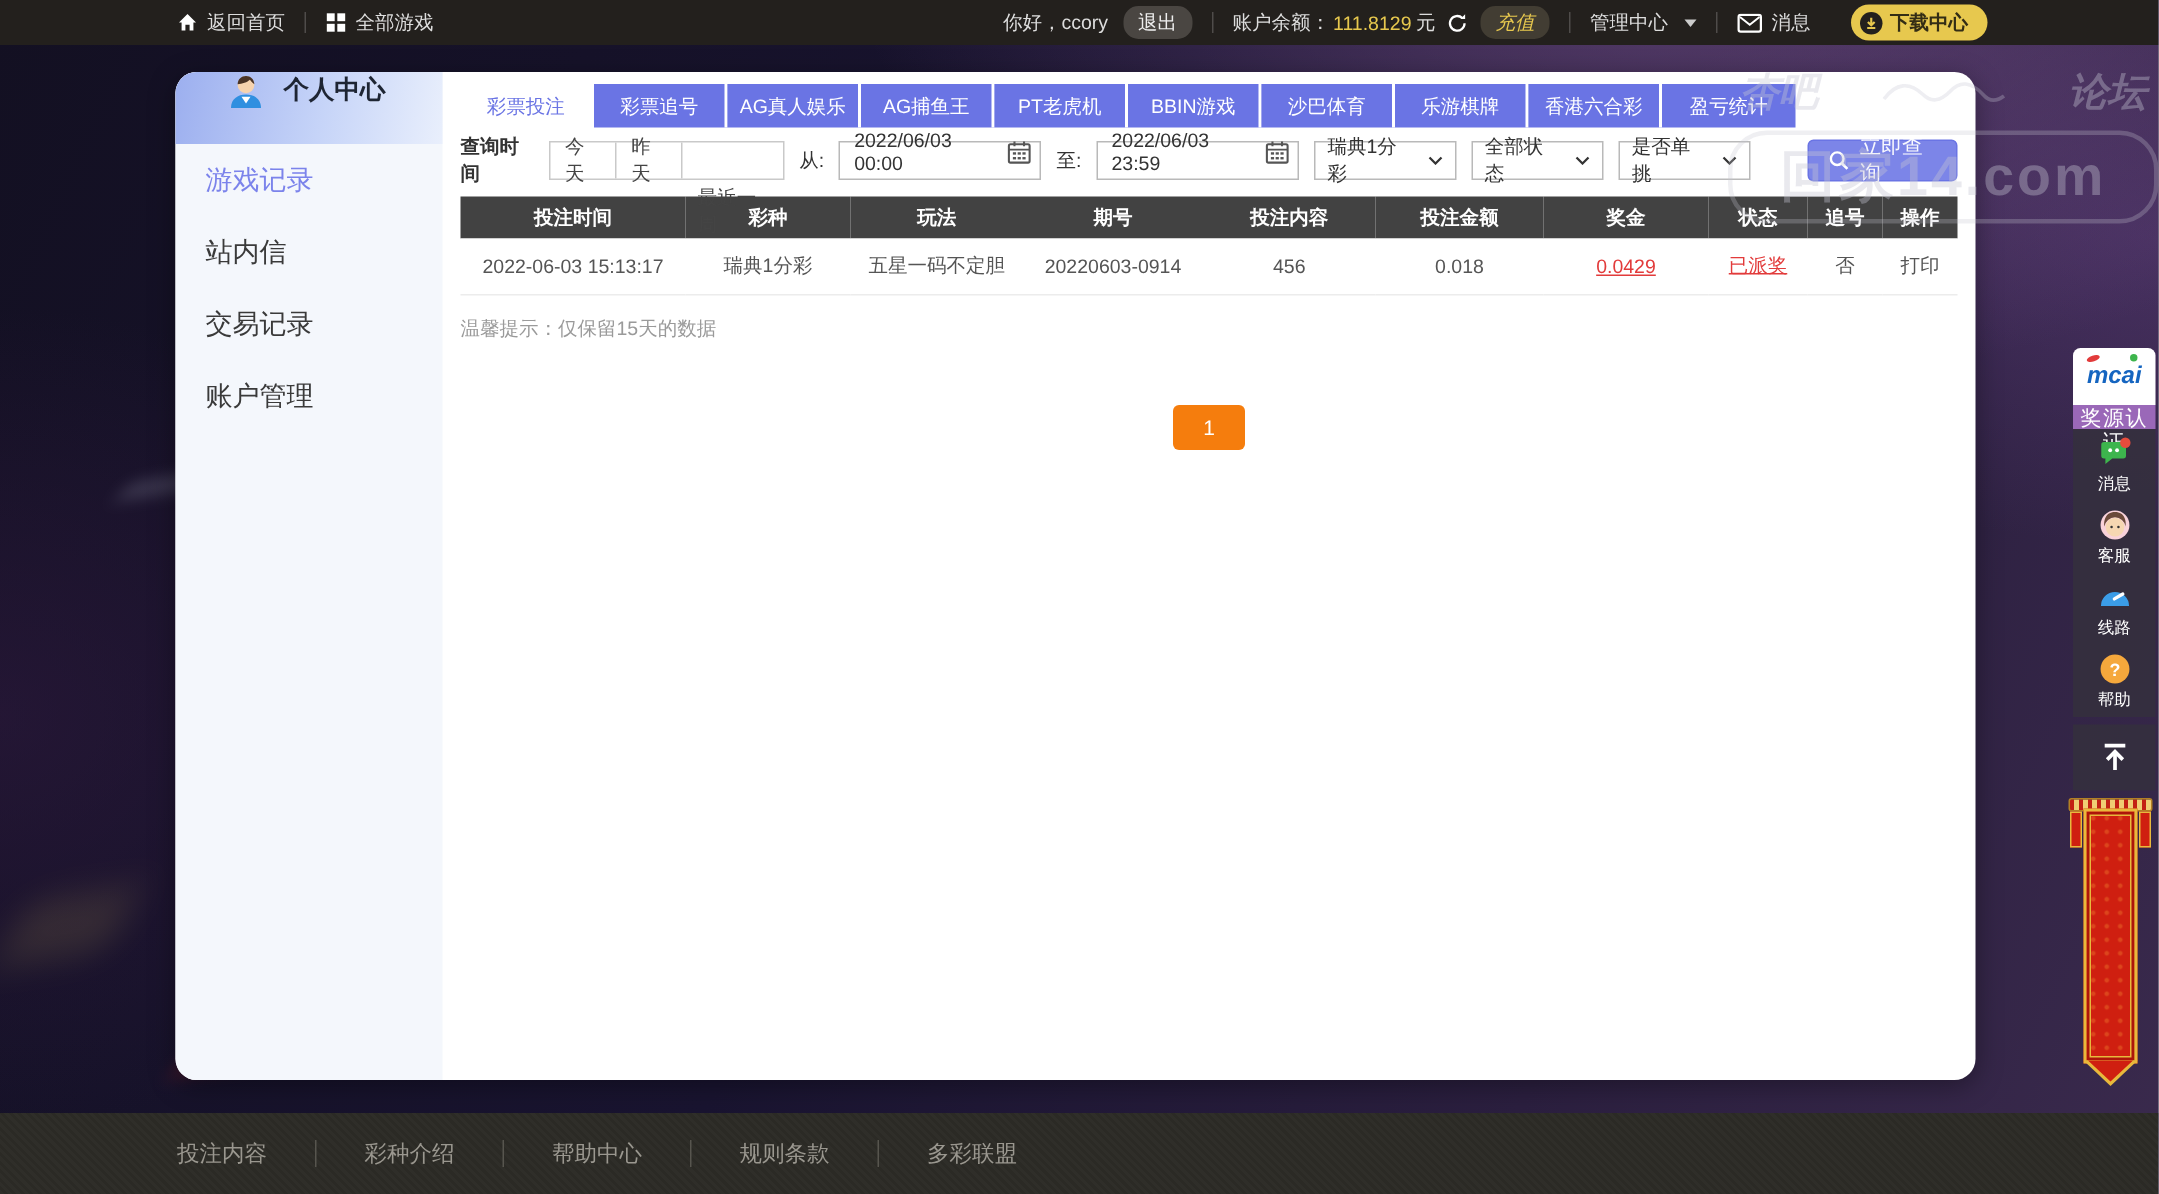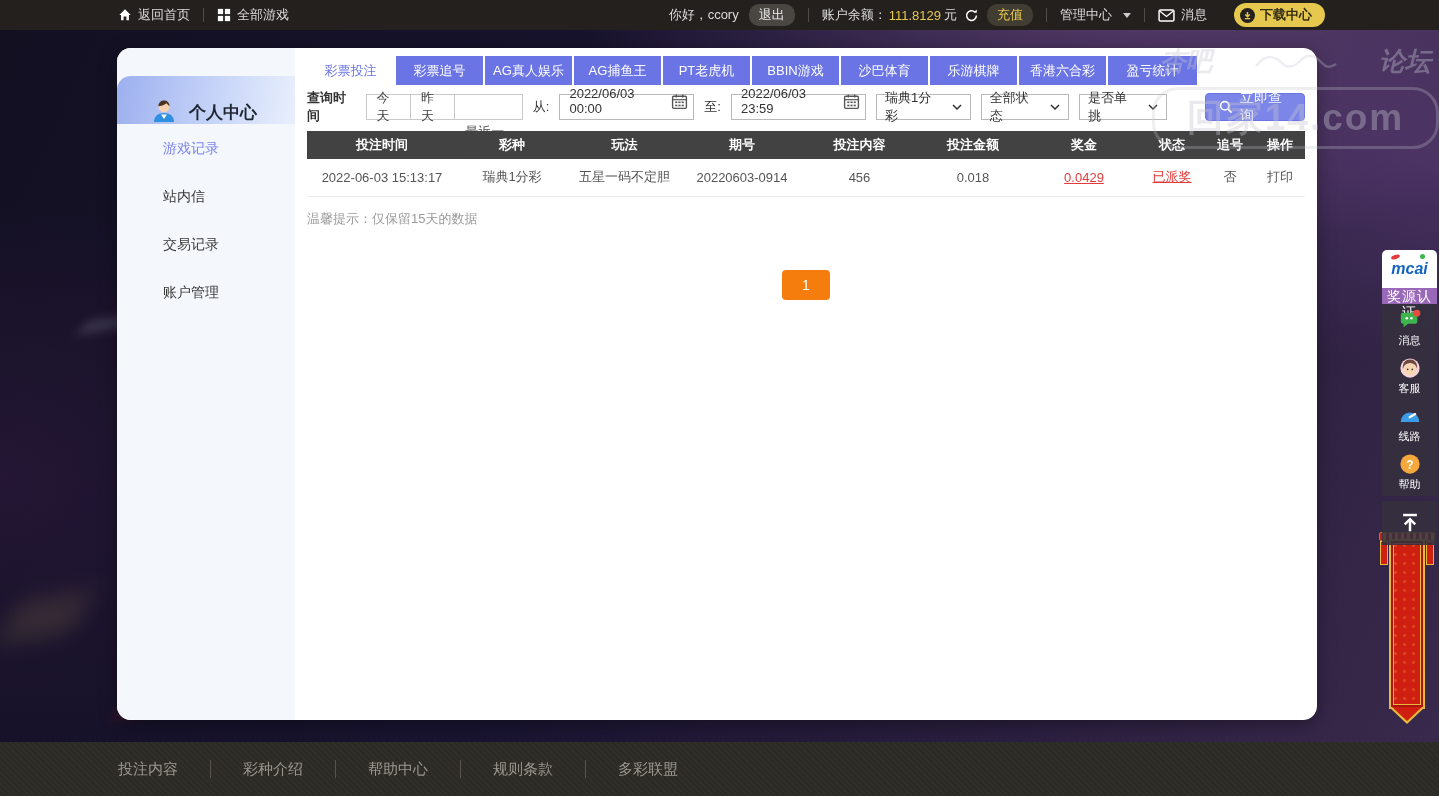--- a/index.html
+++ b/index.html
@@ -25,35 +25,35 @@
   .s5 { left:10px;  top:595px; width:70px; height:45px; background:#c8b25a; opacity:.14; filter:blur(12px); }
   
   .topbar { position:absolute; top:0; left:0; width:100%; height:30px; background:#23201d; z-index:10;
     display:flex; align-items:center; color:#ddd; font-size:13px; padding:0 114px 0 118px; }
   .tb-group { display:flex; align-items:center; gap:6px; cursor:pointer; white-space:nowrap; }
   .tb-static { display:flex; align-items:center; gap:4px; white-space:nowrap; }
   .tb-sep { width:1px; height:14px; background:rgba(255,255,255,.2); margin:0 13px; }
   .spacer { flex:1; }
   .pill { border-radius:10px; padding:2px 10px; cursor:pointer; }
   .pill-logout { background:#4a4642; color:#eee; margin-left:10px; }
-  .pill-recharge { background:#423d33; color:#e7c84e; margin-left:8px; }
+  .pill-recharge { background:#423d33; color:#e7c84e; margin-left:8px;font-style:italic; }
   .balance-value { color:#e7c84e; margin:0 3px 0 2px; }
   .refresh { margin-left:7px; cursor:pointer; display:flex; }
   .pill-download { background:#e7c84e; color:#332d15; display:flex; align-items:center; gap:5px;
     padding:3px 13px 3px 6px; border-radius:12px; font-weight:bold; cursor:pointer; }
   .dl-circle { width:15px; height:15px; border-radius:50%; background:#23201d; display:flex; align-items:center; justify-content:center; }
   .caret-down { width:0; height:0; border-left:4px solid transparent; border-right:4px solid transparent; border-top:5px solid #ccc; margin-left:5px; }
   
   .main-card { position:absolute; left:117px; top:48px; width:1200px; height:672px; background:#fff;
     border-radius:14px; z-index:2; display:flex; box-shadow:0 4px 18px rgba(0,0,0,.35); }
   .sidebar { width:178px; flex:none; background:#f4f7fc; border-radius:14px 0 0 14px; }
-  .sb-header { height:48px; border-radius:14px 0 0 0; display:flex; align-items:flex-end; gap:12px; padding-left:34px;
+  .sb-header { height:48px; border-radius:14px 0 0 0; display:flex; align-items:flex-start; gap:12px; padding-left:34px;
     background:linear-gradient(100deg,#9cafef 0%,#c6d4f8 55%,#e9effc 100%);
-    font-size:17px; font-weight:bold; color:#1e2533;margin-top:28px; }
-  .sb-item { height:48px; line-height:48px; padding-left:46px; font-size:14px; color:#3a3a3a; cursor:pointer; }
+    font-size:17px; font-weight:bold; color:#1e2533; }
+  .sb-item { height:48px; line-height:48px; padding-left:20px; font-size:18px; color:#3a3a3a; cursor:pointer; }
   .sb-item.active { color:#7b83eb; }
   .content { flex:1; padding:8px 12px 0; position:relative; }
   
   .tabs { display:flex; height:29px; }
   .tab { width:89px; flex:none; border-right:2px solid #fff; background:#6a74e4; color:#fff; font-size:13px;
     display:flex; align-items:center; justify-content:center; cursor:pointer; }
   .tab:last-child { border-right:none; }
   .tab.active { background:#fff; color:#6a74e4; }
   
   .filter-row { margin-top:8px; display:flex; align-items:center; font-size:13px; color:#333; gap:10px; height:28px; }
@@ -79,21 +79,21 @@
   
   .watermark { position:absolute; left:1152px; top:44px; width:287px; z-index:4; pointer-events:none;
     color:rgba(198,198,210,.38); }
   .wm-row1 { display:flex; justify-content:space-between; align-items:center; padding:0 8px;
     font-size:26px; font-weight:bold; font-style:italic; }
   .wm-row2 { margin-top:8px; font-size:37px; font-weight:bold; text-align:center; letter-spacing:2px;
     border:3px solid rgba(198,198,210,.28); border-radius:26px; padding:3px 0; }
   
   .float-panel { position:absolute; top:232px; right:2px; width:55px; z-index:8; }
   .float-logo { background:#fff; border-radius:5px 5px 0 0; height:38px; display:flex; align-items:center;
-    justify-content:center; font-weight:bold; font-style:italic; font-size:16px; color:#1565c0; position:relative; cursor:pointer;margin-top:18px; }
+    justify-content:center; font-weight:bold; font-style:italic; font-size:16px; color:#1565c0; position:relative; cursor:pointer; }
   .float-logo::before { content:""; position:absolute; top:5px; left:9px; width:9px; height:4px; border-radius:50%; background:#e23b3b; transform:rotate(-18deg); }
   .float-logo::after { content:""; position:absolute; top:4px; right:12px; width:5px; height:5px; border-radius:50%; background:#3db54d; }
   .float-cert { background:#9a68b8; color:#fff; font-size:14px; text-align:center; height:16px; line-height:16px; letter-spacing:1px; }
   .float-items { background:rgba(52,48,62,.88); }
   .float-item { height:48px; display:flex; flex-direction:column; align-items:center; justify-content:center; gap:2px; cursor:pointer; }
   .float-item .ic { width:22px; height:22px; display:flex; }
   .float-item .lb { color:#fff; font-size:11px; }
   .float-top { margin-top:5px; background:rgba(52,48,62,.88); height:44px; display:flex; align-items:center; justify-content:center; cursor:pointer; }
   
   .red-banner { position:absolute; right:4px; top:532px; width:56px; height:200px; z-index:7; pointer-events:none; }

